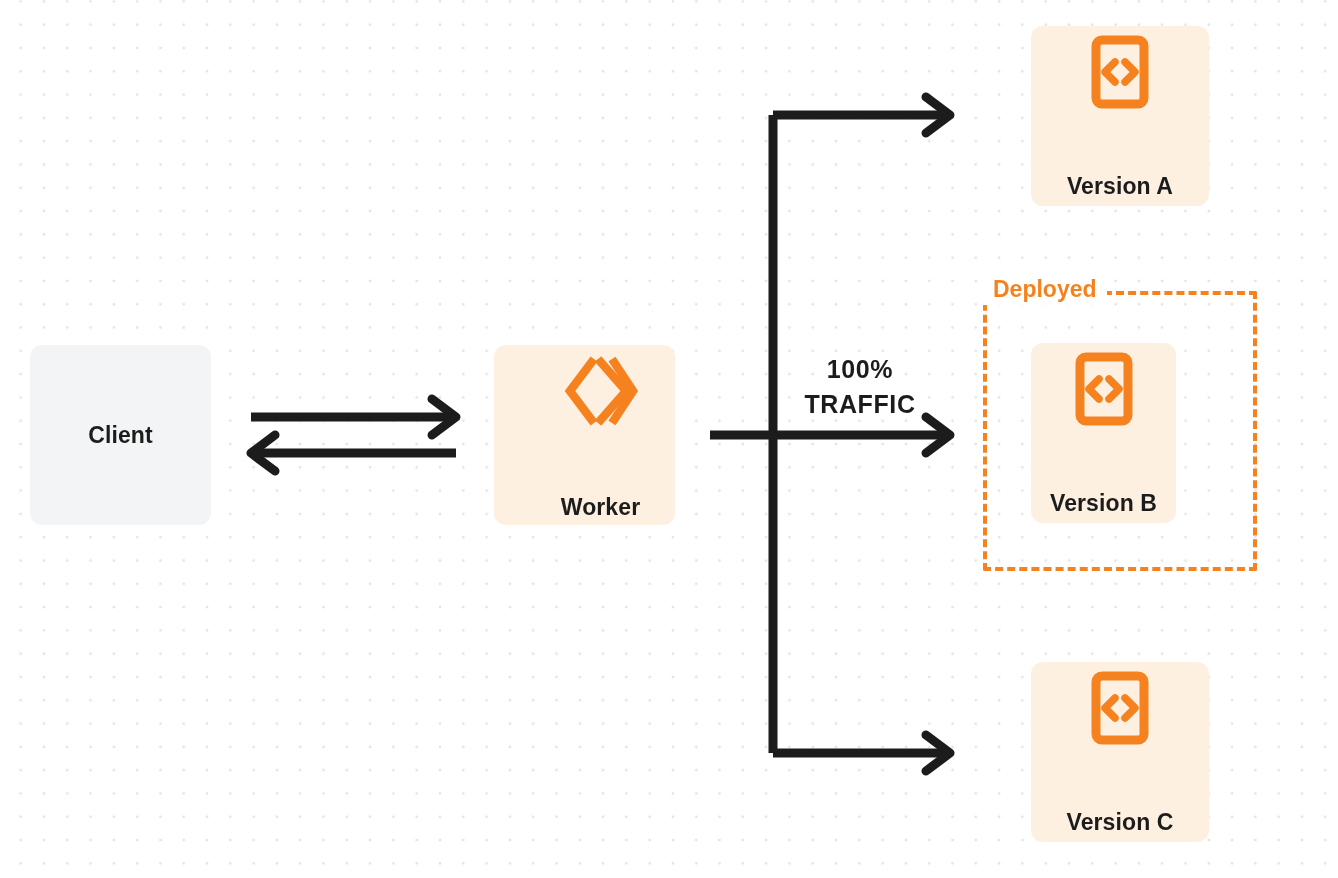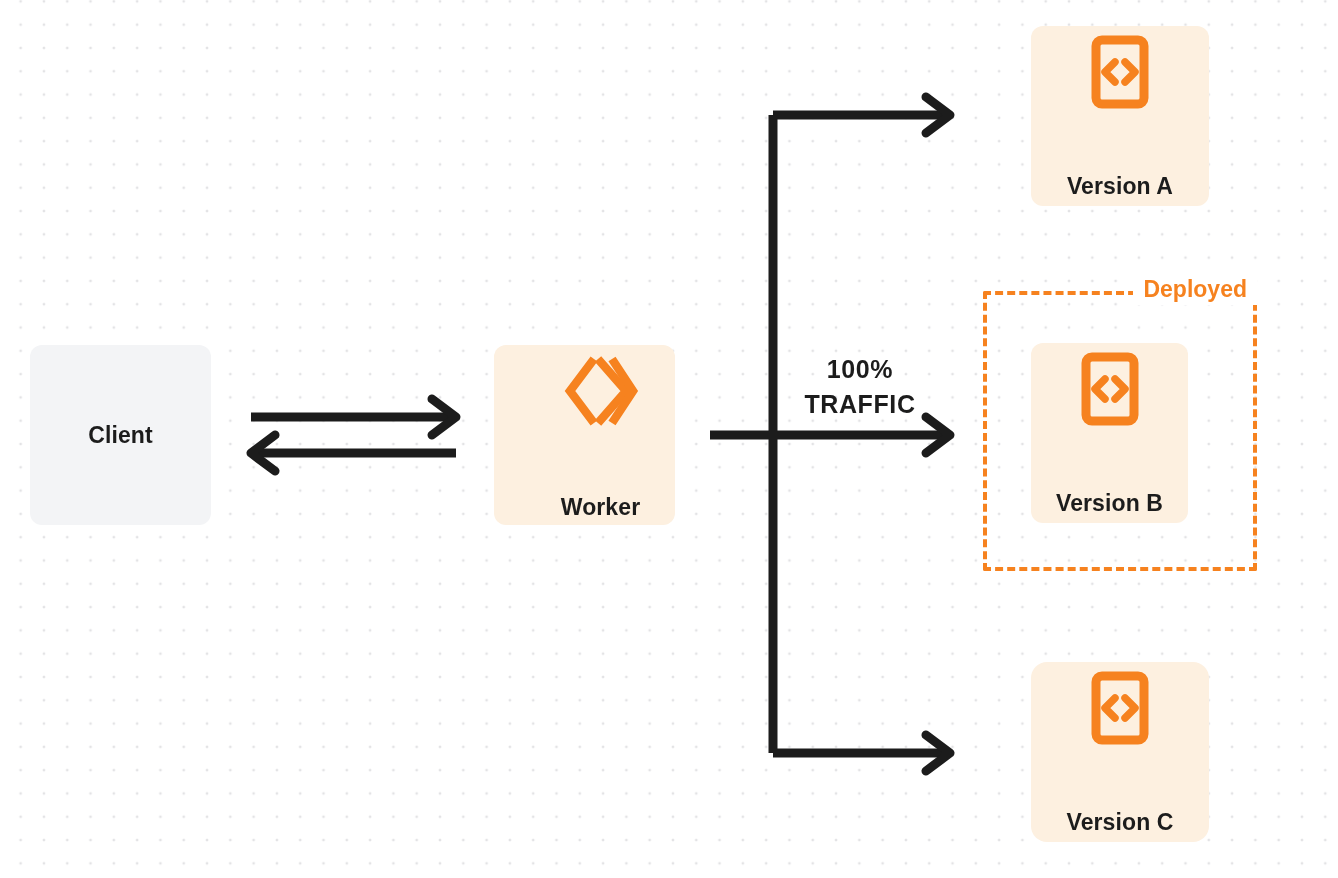--- a/index.html
+++ b/index.html
@@ -71,24 +71,24 @@
   .deployed-border {
     position: absolute;
     inset: 0;
     border: 4px dashed #f6821f;
     border-radius: 2px;
   }
   
   .deployed-label-wrap {
     position: absolute;
     top: -16px;
-    left: 17px;
+    left: 0;
     right: 0;
     display: flex;
-    justify-content: flex-end;
+    justify-content: flex-start;
   }
   .deployed-label {
     background: #ffffff;
     padding: 0 10px;
     font-size: 23px;
     font-weight: bold;
     color: #f6821f;
     line-height: 1.3;
     white-space: nowrap;
   }
@@ -189,32 +189,32 @@
     <div class="node-label">Version A</div>
   </div>
 
   <div class="deployed-group" style="left: 983px; top: 291px; width: 274px; height: 280px;">
     <div class="deployed-border"></div>
     <div class="deployed-label-wrap">
       <div class="deployed-label">Deployed</div>
     </div>
   </div>
 
-  <div class="node node-version" style="left: 1031px; top: 343px; width: 157px; height: 180px;">
+  <div class="node node-version" style="left: 1031px; top: 343px; width: 145px; height: 180px;">
     <div class="node-icon">
       <svg width="58" height="74" viewBox="0 0 58 74" fill="none">
         <rect x="5" y="5" width="48" height="64" rx="6" ry="6" stroke="#f6821f" stroke-width="9"></rect>
         <polyline points="24,27 14,37 24,47" stroke="#f6821f" stroke-width="7.5" stroke-linecap="round" stroke-linejoin="round"></polyline>
         <polyline points="34,27 44,37 34,47" stroke="#f6821f" stroke-width="7.5" stroke-linecap="round" stroke-linejoin="round"></polyline>
       </svg>
     </div>
     <div class="node-label">Version B</div>
   </div>
 
-  <div class="node node-version" style="left: 1031px; top: 662px; width: 178px; height: 180px; border-radius: 16px;">
+  <div class="node node-version" style="left: 1031px; top: 662px; width: 178px; height: 180px;">
     <div class="node-icon">
       <svg width="58" height="74" viewBox="0 0 58 74" fill="none">
         <rect x="5" y="5" width="48" height="64" rx="6" ry="6" stroke="#f6821f" stroke-width="9"></rect>
         <polyline points="24,27 14,37 24,47" stroke="#f6821f" stroke-width="7.5" stroke-linecap="round" stroke-linejoin="round"></polyline>
         <polyline points="34,27 44,37 34,47" stroke="#f6821f" stroke-width="7.5" stroke-linecap="round" stroke-linejoin="round"></polyline>
       </svg>
     </div>
     <div class="node-label">Version C</div>
   </div>
 

